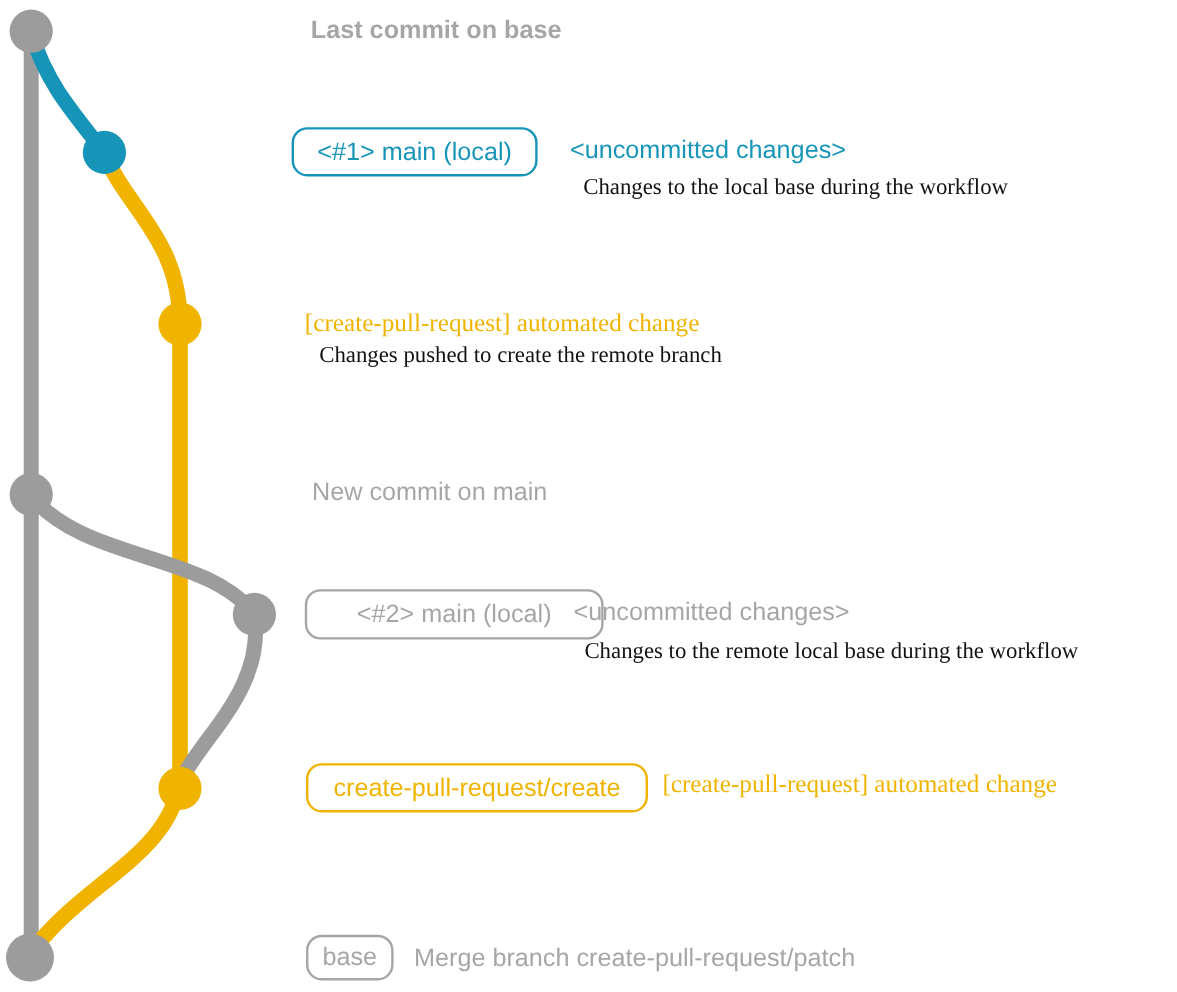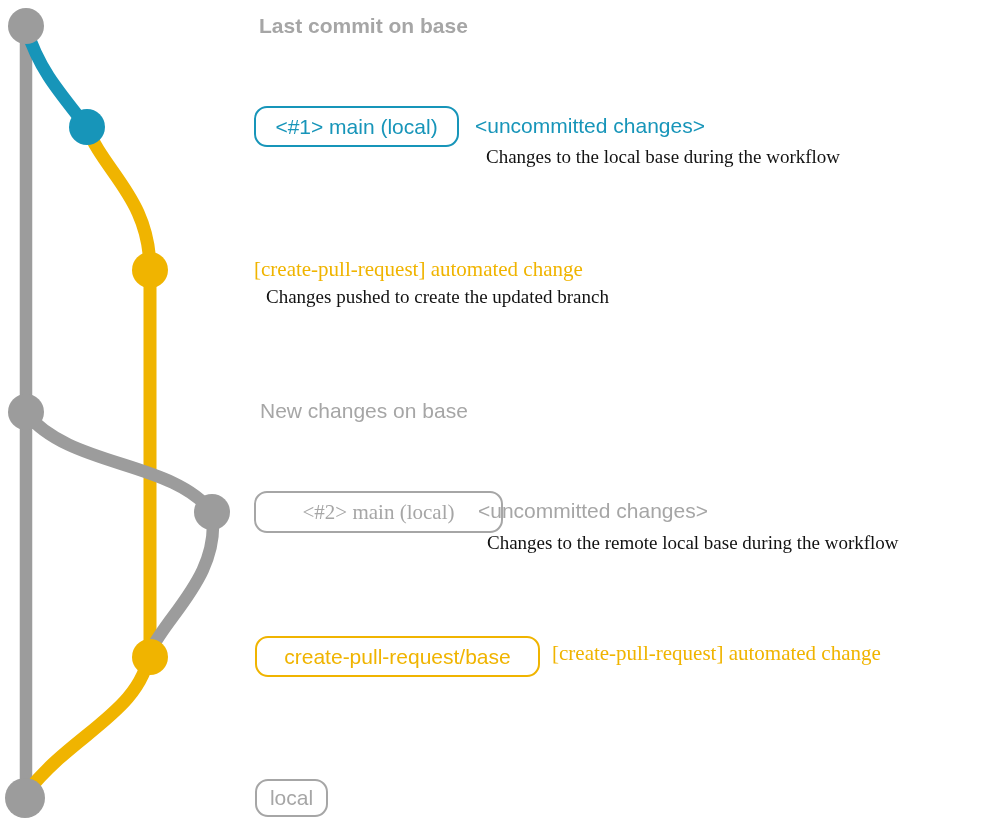--- a/index.html
+++ b/index.html
@@ -48,39 +48,40 @@
     <circle class="f-blue" cx="87" cy="127" r="18"></circle>
     <circle class="f-yellow" cx="150" cy="270" r="18"></circle>
     <circle class="f-gray" cx="26" cy="412" r="18"></circle>
     <circle class="f-gray" cx="212" cy="512" r="18"></circle>
     <circle class="f-yellow" cx="150" cy="657" r="18"></circle>
     <circle class="f-gray" cx="25" cy="798" r="20"></circle>
   </svg>
 
   <div class="txt h21 c-gray" style="left:259px; top:14px;font-weight:bold;">Last commit on base</div>
 
-  <div class="badge b-blue" style="left:254px; top:106px; width:205px; height:41px;align-items:center;">
+  <div class="badge b-blue" style="left:243px; top:106px; width:205px; height:41px;align-items:center;">
     <span>&lt;#1&gt; main (local)</span>
   </div>
   <div class="txt h21 c-blue" style="left:475px; top:114px;">&lt;uncommitted changes&gt;</div>
   <div class="txt serif" style="left:486px; top:146px;">Changes to the local base during the workflow</div>
 
   <div class="txt h21 c-yellow" style="left:254px; top:257px;">[create-pull-request] automated change</div>
-  <div class="txt serif" style="left:266px; top:286px;">Changes pushed to create the updated branch</div>
+  <div class="txt serif" style="left:266px; top:286px;">Changes pushed to create the remote branch</div>
 
-  <div class="txt h21 c-gray" style="left:260px; top:399px;">New changes on base</div>
+  <div class="txt h21 c-gray" style="left:260px; top:399px;">New commit on main</div>
 
-  <div class="badge b-gray" style="left:254px; top:491px; width:249px; height:42px;font-family:Liberation Serif, serif;">
+  <div class="badge b-gray" style="left:254px; top:491px; width:249px; height:42px;">
     <span>&lt;#2&gt; main (local)</span>
   </div>
   <div class="txt h21 c-gray" style="left:478px; top:499px;">&lt;uncommitted changes&gt;</div>
   <div class="txt serif" style="left:487px; top:532px;">Changes to the remote local base during the workflow</div>
 
   <div class="badge b-yellow" style="left:255px; top:636px; width:285px; height:41px;">
-    <span>create-pull-request/base</span>
+    <span>create-pull-request/create</span>
   </div>
   <div class="txt h21 c-yellow" style="left:552px; top:641px;">[create-pull-request] automated change</div>
 
   <div class="badge b-gray" style="left:255px; top:779px; width:73px; height:38px;">
-    <span>local</span>
+    <span>base</span>
   </div>
+  <div class="txt h21 c-gray" style="left:345px; top:787px;">Merge branch create-pull-request/patch</div>
 
 </div>
 
 </body></html>

